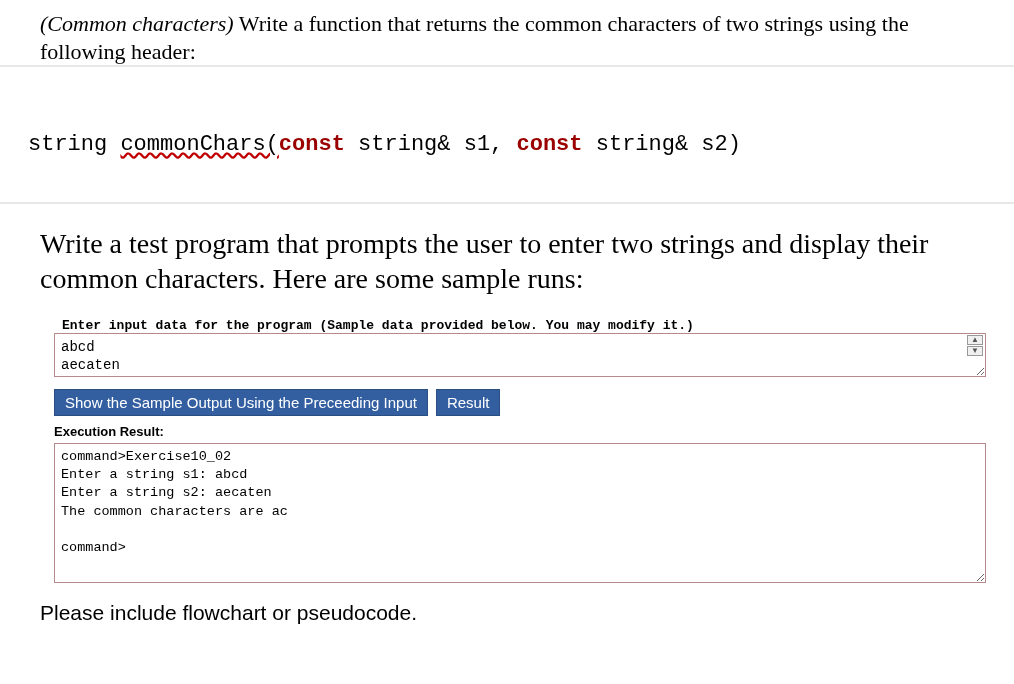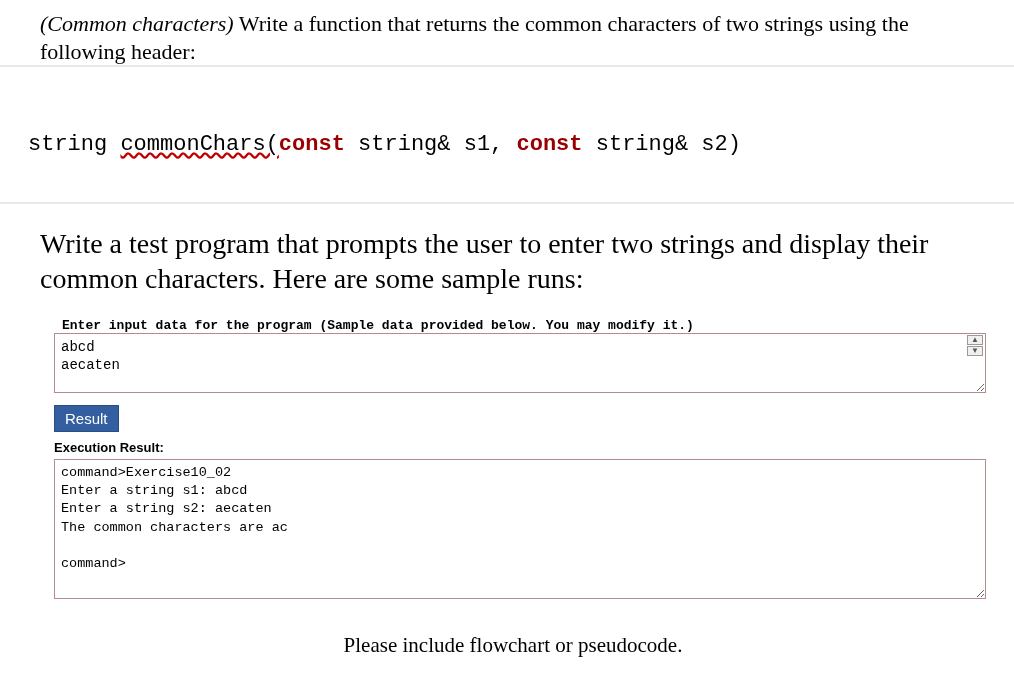--- a/index.html
+++ b/index.html
@@ -56,21 +56,21 @@
   }
   .input-textarea {
     width: 100%;
     box-sizing: border-box;
     border: 1px solid #b58a8a;
     font-family: "Courier New", monospace;
     font-size: 14px;
     padding: 4px 6px;
     resize: both;
     line-height: 1.3;
-    height: 60px;
+    height: 44px;
   }
   .spinner {
     position: absolute;
     right: 3px;
     top: 2px;
     display: flex;
     flex-direction: column;
     gap: 1px;
   }
   .spinner div {
@@ -113,24 +113,23 @@
     border: 1px solid #b58a8a;
     font-family: "Courier New", monospace;
     font-size: 13.5px;
     padding: 4px 6px;
     resize: both;
     line-height: 1.35;
     height: 140px;
     white-space: pre;
   }
   .footer {
-    font-family: Liberation Serif, serif;
+    font-family: Liberation Sans, sans-serif;
     font-size: 21px;
-    margin-top: 30px;
-    text-align: center;
+    margin-top: 14px;
   }
 </style>
 </head>
 <body>
 
 
 
 <div class="intro">
   <span class="ital">(Common characters)</span><span> Write a function that returns the common characters of two strings using the following header:</span>
 </div>
@@ -146,20 +145,21 @@
 <div class="textarea-wrap">
   <textarea class="input-textarea" style="">abcd
 aecaten</textarea>
   <div class="spinner">
     <div>▲</div>
     <div>▼</div>
   </div>
 </div>
 
 <div class="btn-row">
+  <button class="btn">Show the Sample Output Using the Preceeding Input</button>
   <button class="btn">Result</button>
 </div>
 
 <div class="exec-label">Execution Result:</div>
 
 <textarea class="output-textarea" readonly="" style="">command&gt;Exercise10_02
 Enter a string s1: abcd
 Enter a string s2: aecaten
 The common characters are ac
 

